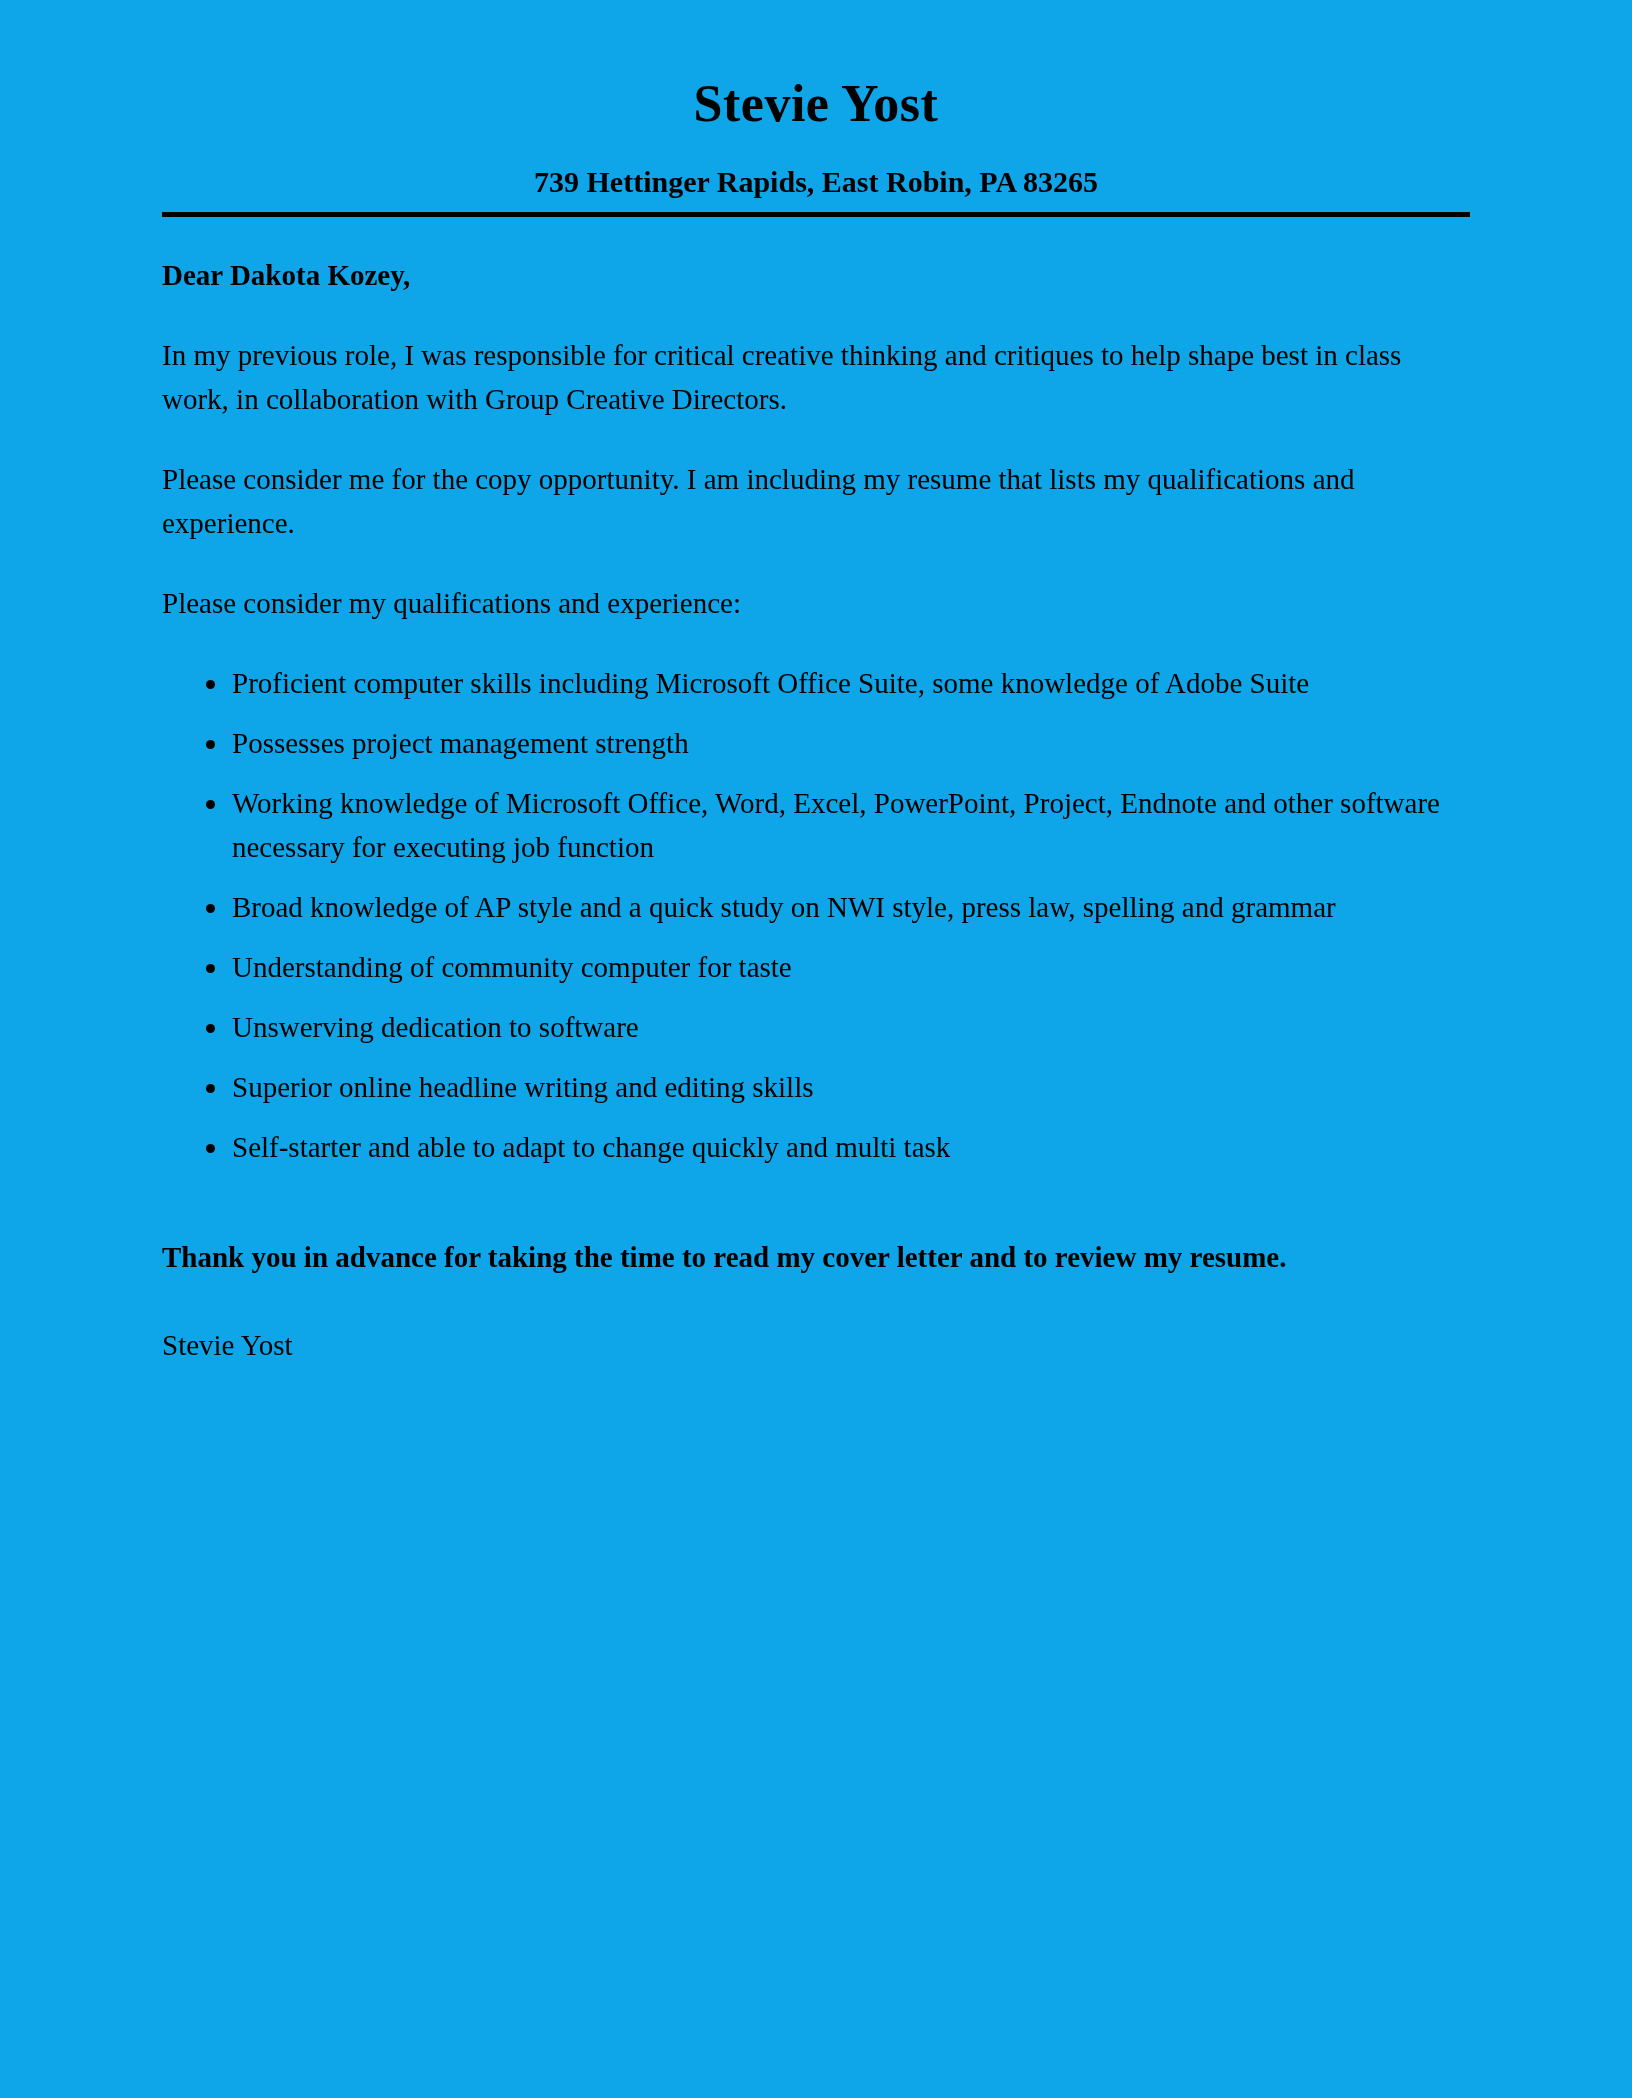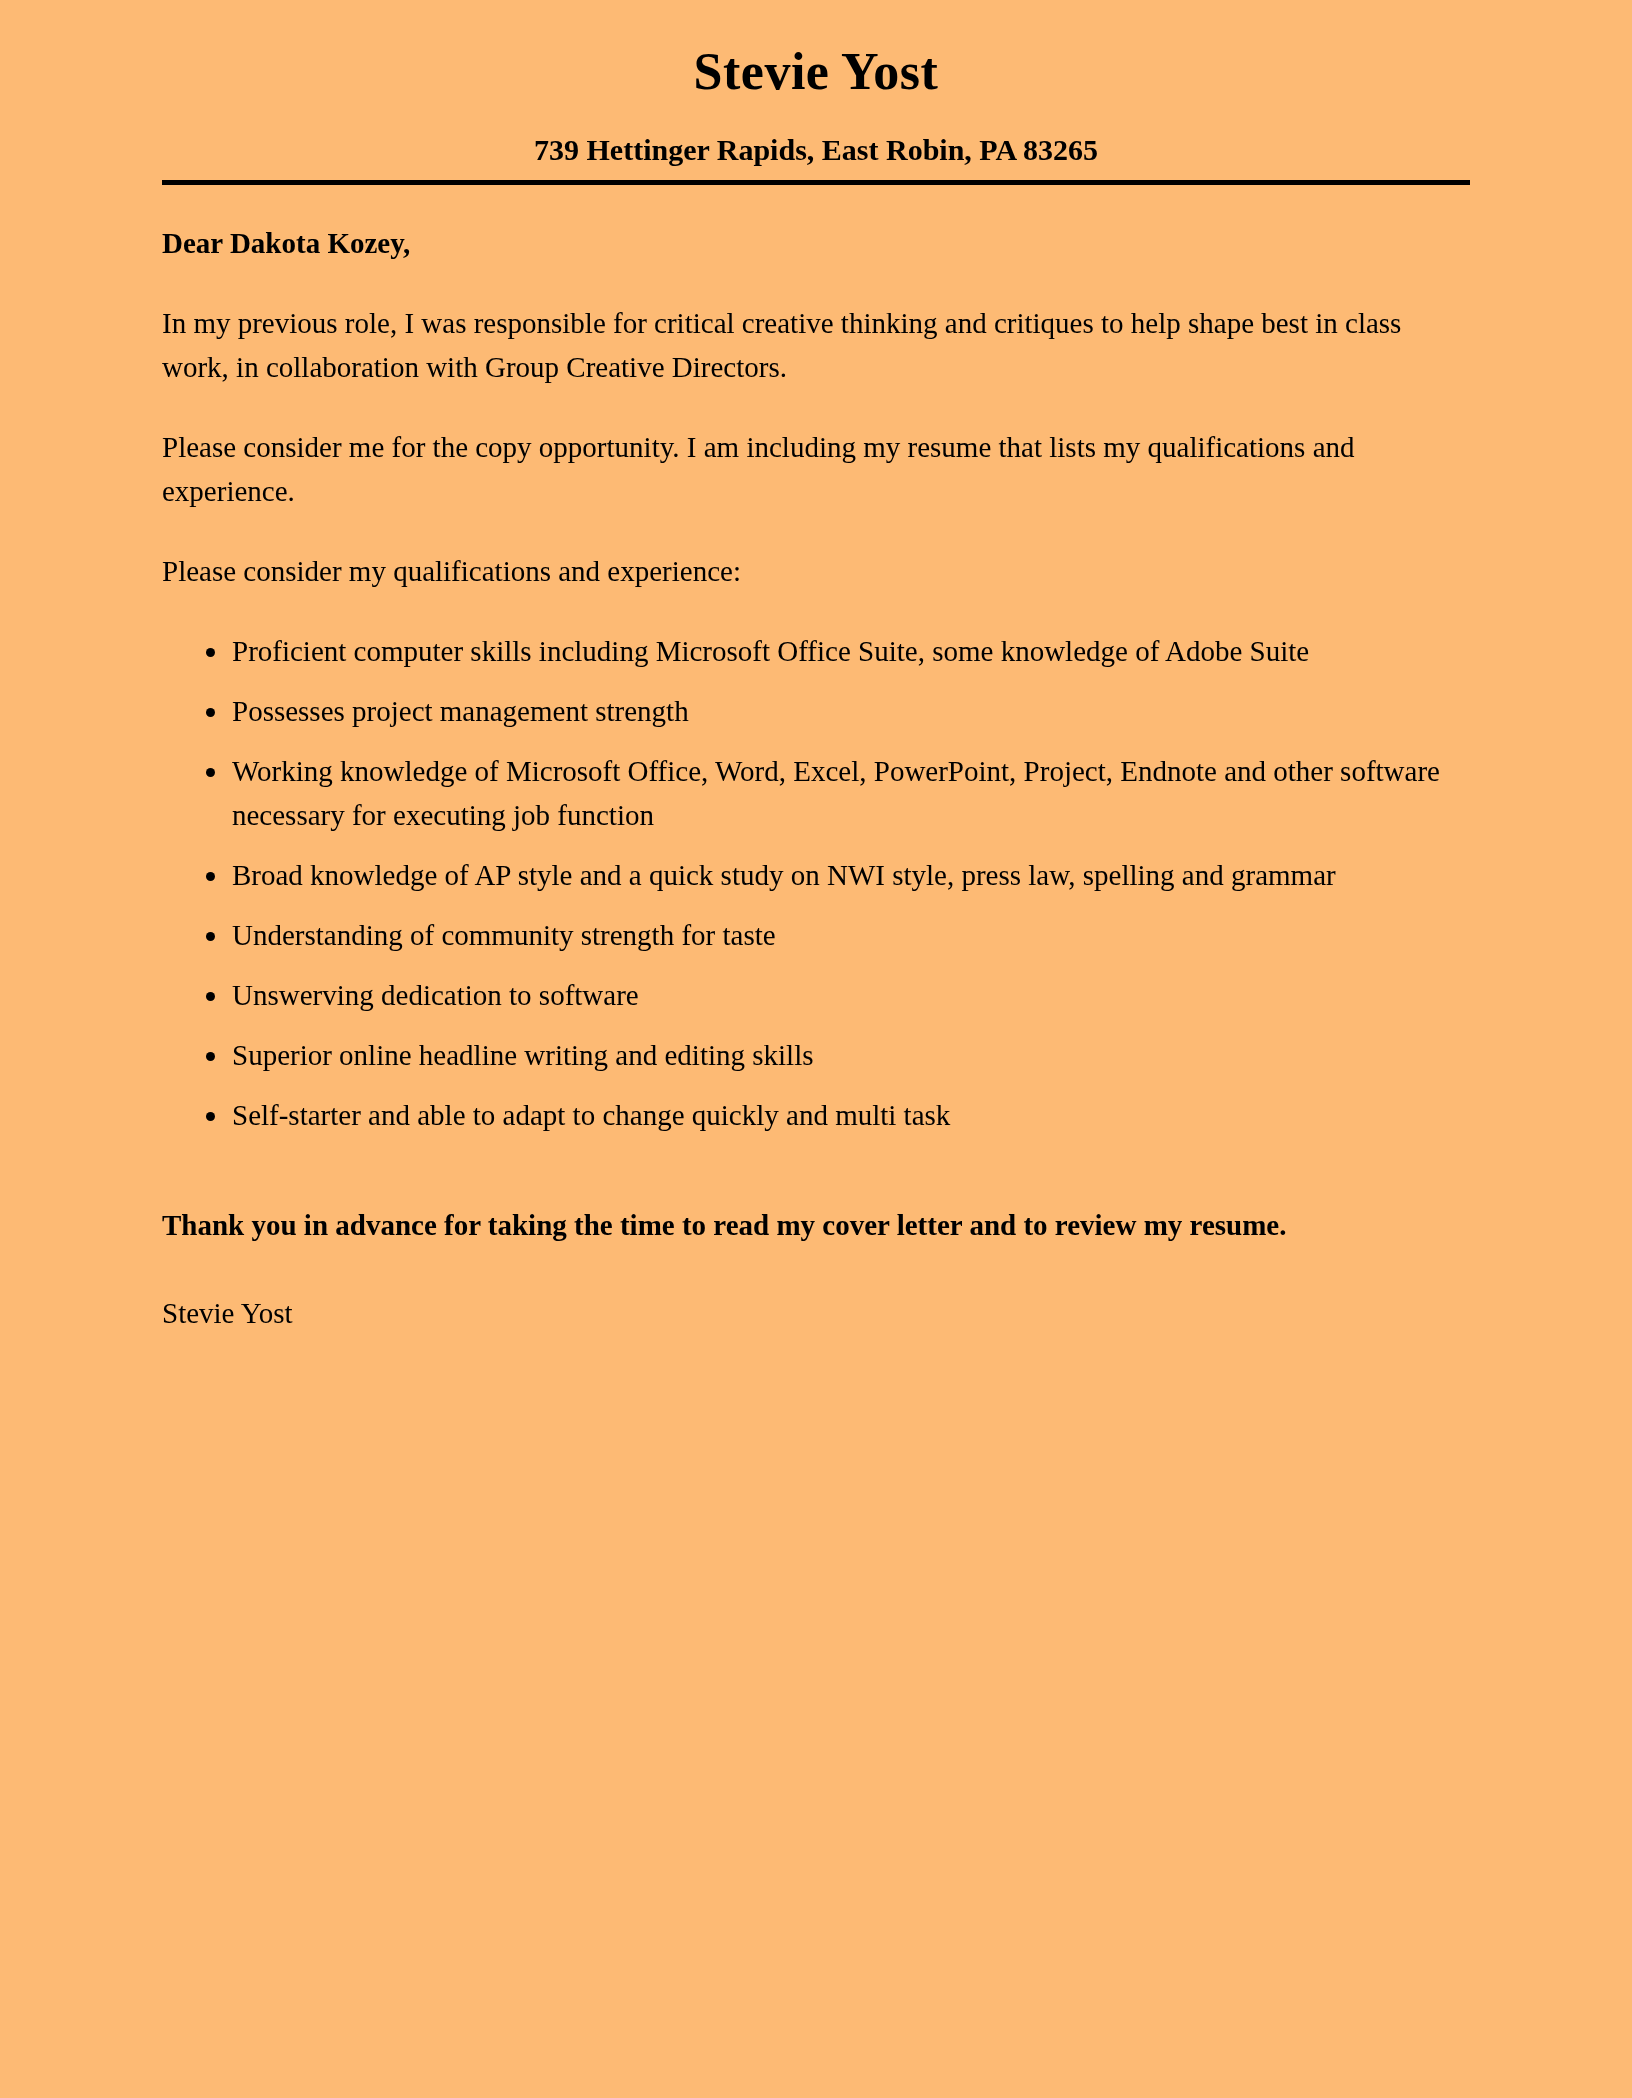--- a/index.html
+++ b/index.html
@@ -4,25 +4,25 @@
 <style>
   html, body {
     margin: 0;
     padding: 0;
     background: #ffffff;
   }
   .page {
     width: 1632px;
     height: 2098px;
     margin: 0 auto;
-    background: #fdba74;
+    background: #0ea5e9;
     color: #000000;
     font-family: "Liberation Serif", "DejaVu Serif", serif;
     box-sizing: border-box;
-    padding: 42px 162px 0 162px;
+    padding: 74px 162px 0 162px;
     overflow: hidden;
   }
   .letter-header {
     text-align: center;
   }
   .name-title {
     margin: 0;
     font-size: 52px;
     line-height: 1.15;
     font-weight: bold;
@@ -92,21 +92,21 @@
 
     <p>Please consider me for the copy opportunity. I am including my resume that lists my qualifications and experience.</p>
 
     <p>Please consider my qualifications and experience:</p>
 
     <ul class="qualifications-list">
       <li>Proficient computer skills including Microsoft Office Suite, some knowledge of Adobe Suite</li>
       <li>Possesses project management strength</li>
       <li>Working knowledge of Microsoft Office, Word, Excel, PowerPoint, Project, Endnote and other software necessary for executing job function</li>
       <li>Broad knowledge of AP style and a quick study on NWI style, press law, spelling and grammar</li>
-      <li>Understanding of community strength for taste</li>
+      <li>Understanding of community computer for taste</li>
       <li>Unswerving dedication to software</li>
       <li>Superior online headline writing and editing skills</li>
       <li>Self-starter and able to adapt to change quickly and multi task</li>
     </ul>
 
     <p class="closing-statement">Thank you in advance for taking the time to read my cover letter and to review my resume.</p>
 
     <div class="signoff-block">
       <p>Stevie Yost</p>
     </div>

